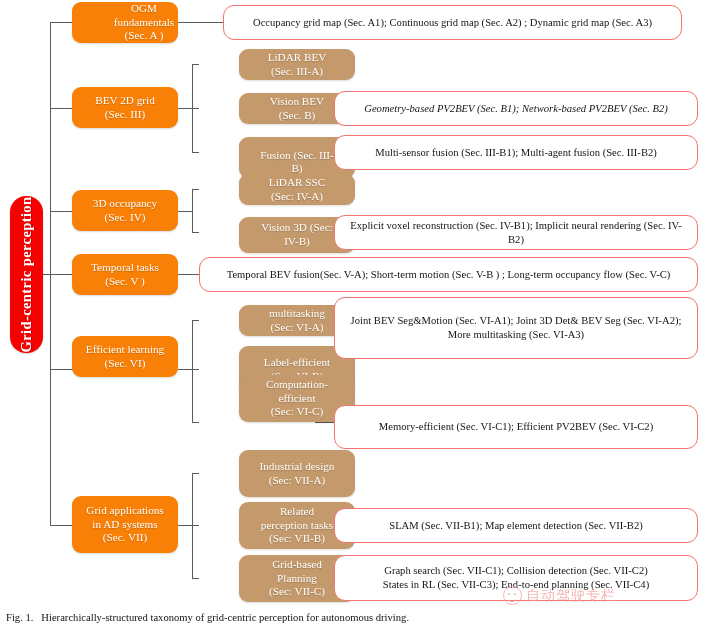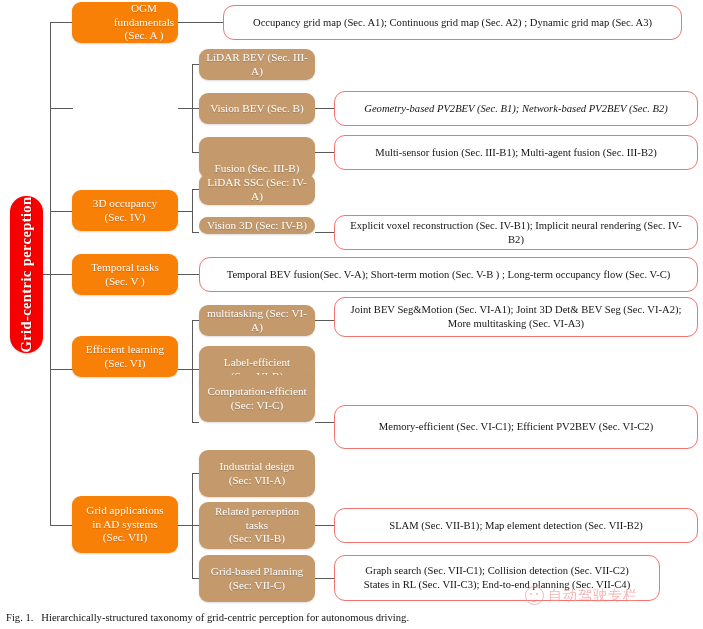--- a/index.html
+++ b/index.html
@@ -62,23 +62,24 @@
   .box-l2 {
     background: #c49a6c;
     border-radius: 9px;
     display: flex;
     align-items: center;
     justify-content: center;
     text-align: center;
     color: #ffffff;
     font-size: 11.2px;
     line-height: 1.22;
-    padding: 2px 6px;
+    padding: 2px 20px;
     box-shadow: 0 1px 2px rgba(0,0,0,0.14);
     text-shadow: 0 1px 1px rgba(0,0,0,0.22);
+    margin-left: 40px;
   }
 
   
   .box-l3 {
     background: #ffffff;
     border: 1.3px solid #f4726f;
     border-radius: 11px;
     display: flex;
     align-items: center;
     justify-content: center;
@@ -197,20 +198,26 @@
     <span class="root-label">Grid-centric perception</span>
   </div>
 
   <div class="abs box-l1" style="left:72px; top:2px; width:106px; height:41px;padding-left:44px;">
     <span>
       <span>OGM fundamentals</span><br>
       <span>(Sec. A )</span>
     </span>
   </div>
 
+  <div class="abs box-l1" style="left:72px; top:87px; width:106px; height:41px;">
+    <span>
+      <span>BEV 2D grid</span><br>
+      <span>(Sec. III)</span>
+    </span>
+  </div>
 
   <div class="abs box-l1" style="left:72px; top:190px; width:106px; height:41px;">
     <span>
       <span>3D occupancy</span><br>
       <span>(Sec. IV)</span>
     </span>
   </div>
 
   <div class="abs box-l1" style="left:72px; top:254px; width:106px; height:41px;">
     <span>
@@ -243,21 +250,21 @@
   </div>
 
   <div class="abs box-l2" style="left:199px; top:137px; width:116px; height:41px;align-items:flex-end;">
     <span>Fusion (Sec. III-B)</span>
   </div>
 
   <div class="abs box-l2" style="left:199px; top:174px; width:116px; height:31px;">
     <span>LiDAR SSC (Sec: IV-A)</span>
   </div>
 
-  <div class="abs box-l2" style="left:199px; top:217px; width:116px; height:17px;">
+  <div class="abs box-l2" style="left:199px; top:217px; width:116px; height:36px;">
     <span>Vision 3D (Sec: IV-B)</span>
   </div>
 
   <div class="abs box-l2" style="left:199px; top:305px; width:116px; height:31px;">
     <span>multitasking (Sec: VI-A)</span>
   </div>
 
   <div class="abs box-l2" style="left:199px; top:346px; width:116px; height:47px;">
     <span>
       <span>Label-efficient</span><br>
@@ -306,43 +313,43 @@
   </div>
 
   <div class="abs box-l3" style="left:334px; top:215px; width:364px; height:35px;">
     <span>Explicit voxel reconstruction (Sec. IV-B1); Implicit neural rendering (Sec. IV-B2)</span>
   </div>
 
   <div class="abs box-l3" style="left:199px; top:257px; width:499px; height:35px;">
     <span>Temporal BEV fusion(Sec. V-A); Short-term motion (Sec. V-B ) ; Long-term occupancy flow (Sec. V-C)</span>
   </div>
 
-  <div class="abs box-l3" style="left:334px; top:297px; width:364px; height:40px;">
+  <div class="abs box-l3" style="left:334px; top:297px; width:364px; height:62px;">
     <span>
       <span>Joint BEV Seg&amp;Motion (Sec. VI-A1); Joint 3D Det&amp; BEV Seg (Sec. VI-A2);</span><br>
       <span>More multitasking (Sec. VI-A3)</span>
     </span>
   </div>
 
   <div class="abs box-l3" style="left:334px; top:405px; width:364px; height:44px;">
     <span>Memory-efficient (Sec. VI-C1); Efficient PV2BEV (Sec. VI-C2)</span>
   </div>
 
   <div class="abs box-l3" style="left:334px; top:508px; width:364px; height:35px;">
     <span>SLAM (Sec. VII-B1); Map element detection (Sec. VII-B2)</span>
   </div>
 
-  <div class="abs box-l3" style="left:334px; top:555px; width:326px; height:46px;">
+  <div class="abs box-l3" style="left:334px; top:555px; width:364px; height:46px;">
     <span>
       <span>Graph search (Sec. VII-C1); Collision detection (Sec. VII-C2)</span><br>
       <span>States in RL (Sec. VII-C3); End-to-end planning (Sec. VII-C4)</span>
     </span>
   </div>
 
-  <div class="abs watermark" style="left:525px; top:586px;">
+  <div class="abs watermark" style="left:503px; top:586px;">
     <span class="wm-logo"></span>
     <span class="wm-text">自动驾驶专栏</span>
   </div>
 
   <div class="abs caption" style="left:6px; top:612px;">
     <span class="cap-num">Fig. 1.</span>
     &nbsp;&nbsp;<span>Hierarchically-structured taxonomy of grid-centric perception for autonomous driving.</span>
   </div>
 
 </div>

